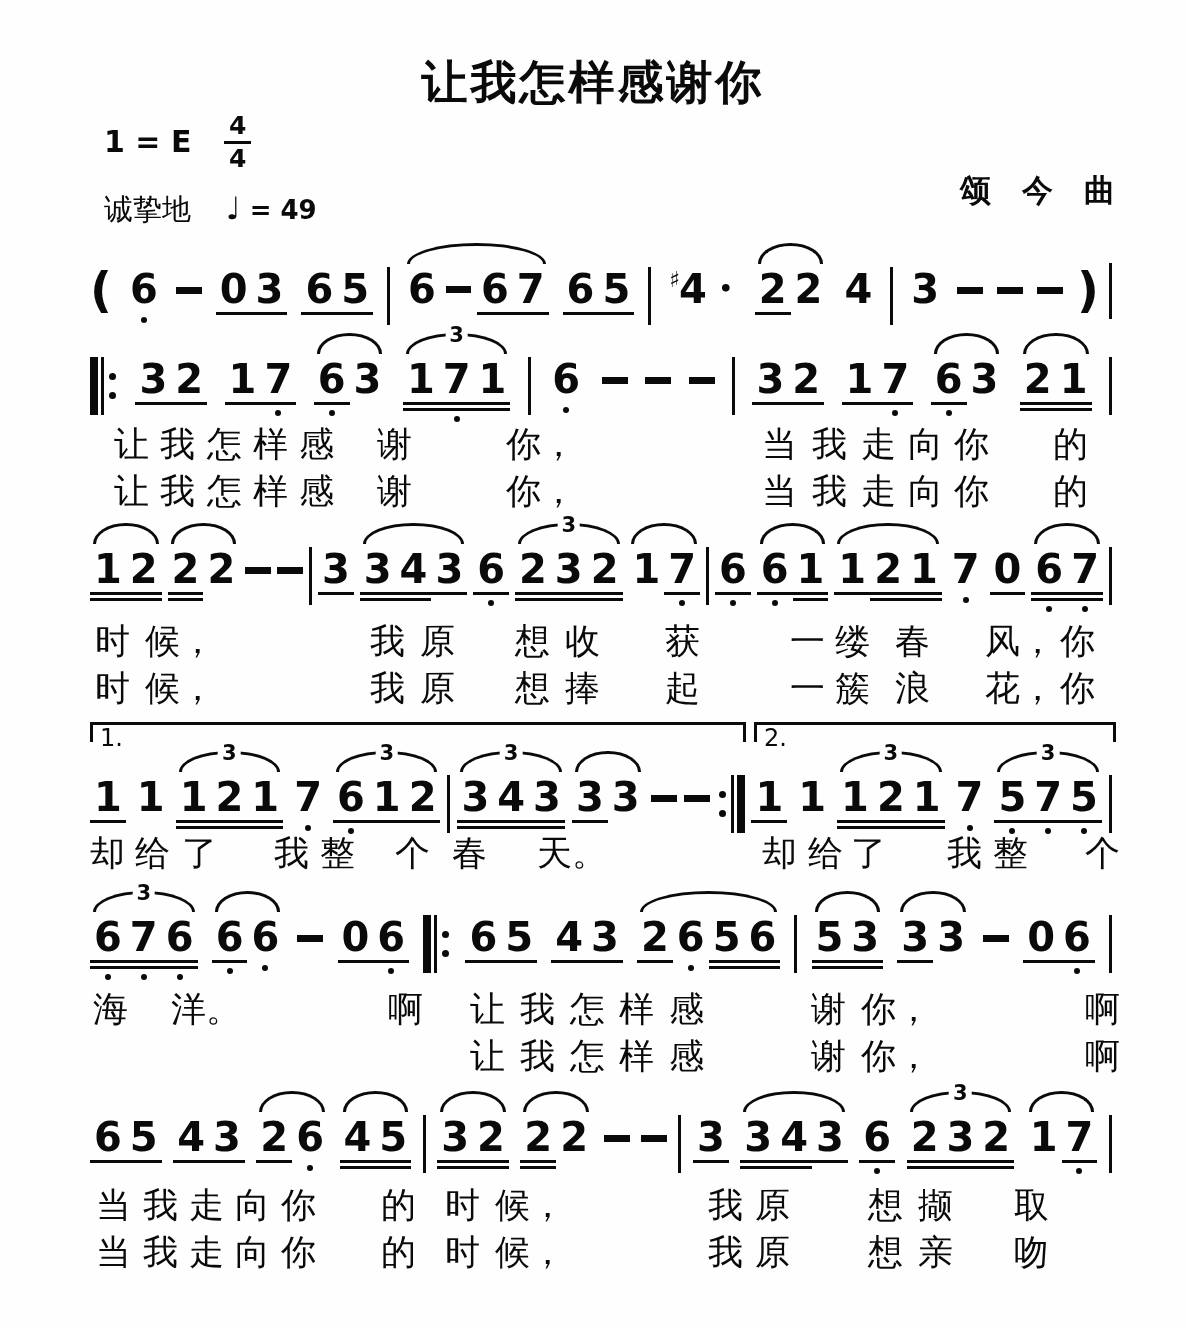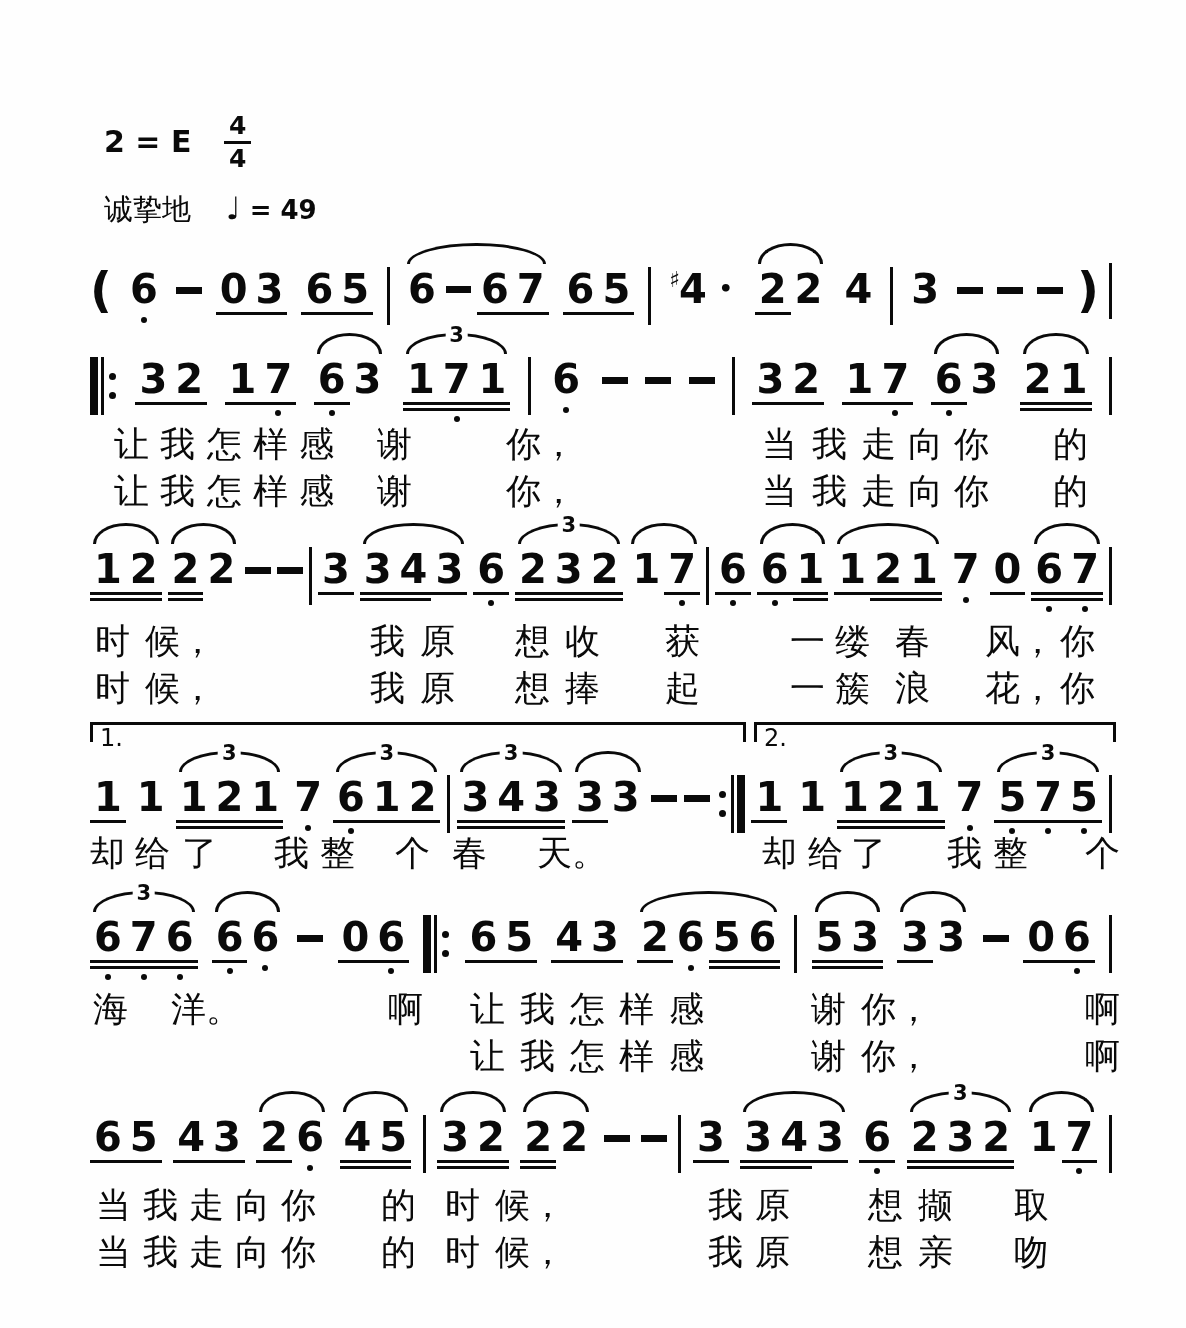--- a/index.html
+++ b/index.html
@@ -49,31 +49,33 @@
   
   .lyr{position:absolute;left:90px;width:1060px;}
   .lrow{position:relative;height:47px;}
   .syl{position:absolute;top:0;font-size:35px;white-space:nowrap;
        font-family:"Liberation Serif","DejaVu Serif",serif;}
 </style>
 </head>
 <body>
 
 <div class="sheet">
+  <div class="title">让我怎样感谢你</div>
 
-  <div class="keysig">2 = E</div>
+  <div class="keysig">1 = E</div>
   <div class="timesig">
     <span class="tnum">4</span>
     <span class="tden">4</span>
   </div>
   <div class="expr">诚挚地</div>
   <div class="tempo">
     <span class="nq">♩</span>
     <span>= 49</span>
   </div>
+  <div class="credit composer">颂　今　曲</div>
 
   <div>
       <div class="mline" style="top: 240px;">
         <span class="paren">(</span>
         <span class="cell">
           <span class="tok">
             <span class="dg">6</span>
             <span class="dt"></span>
           </span>
         </span>

